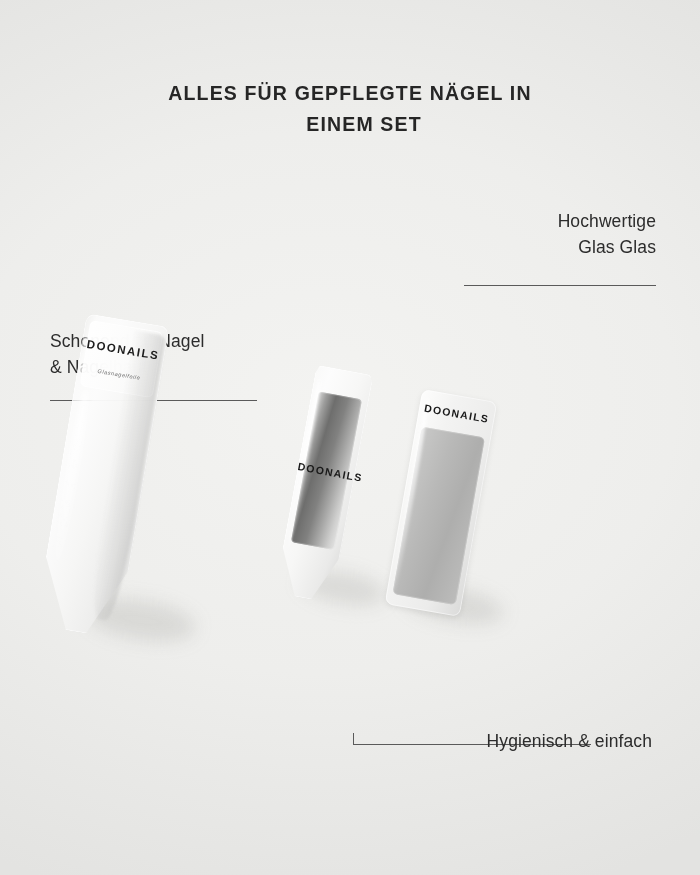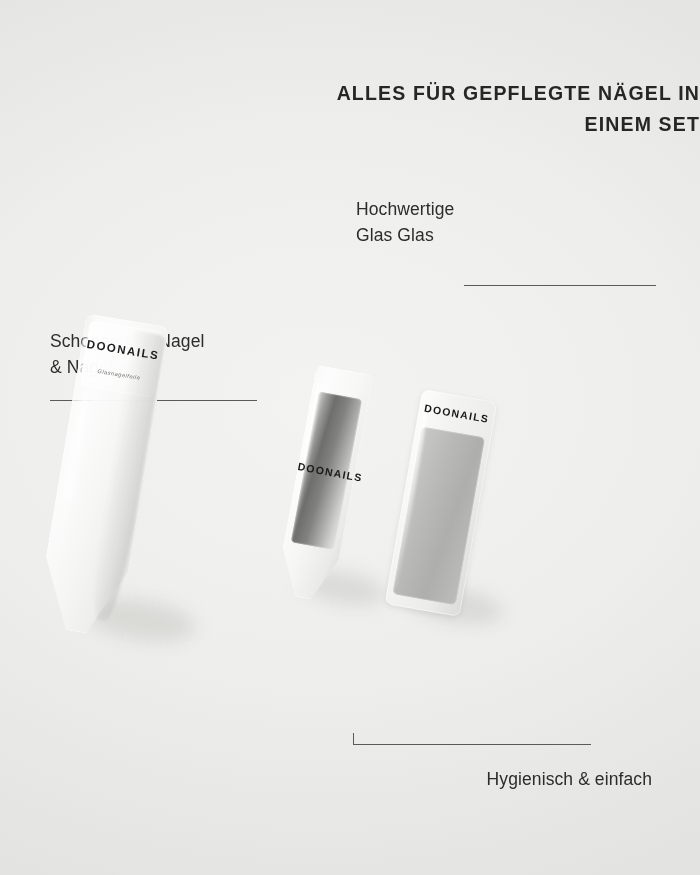--- a/index.html
+++ b/index.html
@@ -25,21 +25,21 @@
       radial-gradient(ellipse 680px 520px at 46% 46%, #f3f3f1 0%, #eeeeec 52%, #e8e8e6 78%, #e3e3e1 100%);
     overflow: hidden;
   }
 
   
   .headline {
     position: absolute;
     top: 78px;
     left: 0;
     width: 700px;
-    text-align: right;
+    text-align: center;
     font-size: 19.5px;
     line-height: 31px;
     letter-spacing: 1.15px;
     font-weight: 600;
     color: #262626;
   }
   .headline .line2 { display: block; padding-left: 28px; }
 
   
   .callout {
@@ -55,22 +55,23 @@
     height: 0;
     border-top: 1px solid #5a5a5a;
   }
   .tick {
     position: absolute;
     width: 0;
     border-left: 1px solid #5a5a5a;
   }
 
   .callout-topright {
-    top: 196px;
+    top: 208px;
     right: 44px;
+    text-align: right;
     width: 300px;
   }
   .rule-topright {
     top: 285px;
     right: 44px;
     width: 192px;
   }
 
   .callout-left {
     top: 328px;
@@ -78,21 +79,21 @@
     text-align: left;
     width: 300px;
   }
   .rule-left {
     top: 400px;
     left: 50px;
     width: 207px;
   }
 
   .callout-bottom {
-    top: 766px;
+    top: 728px;
     right: 48px;
     text-align: right;
     width: 330px;
   }
   .rule-bottom {
     top: 744px;
     left: 353px;
     width: 238px;
   }
   .tick-bottom {

